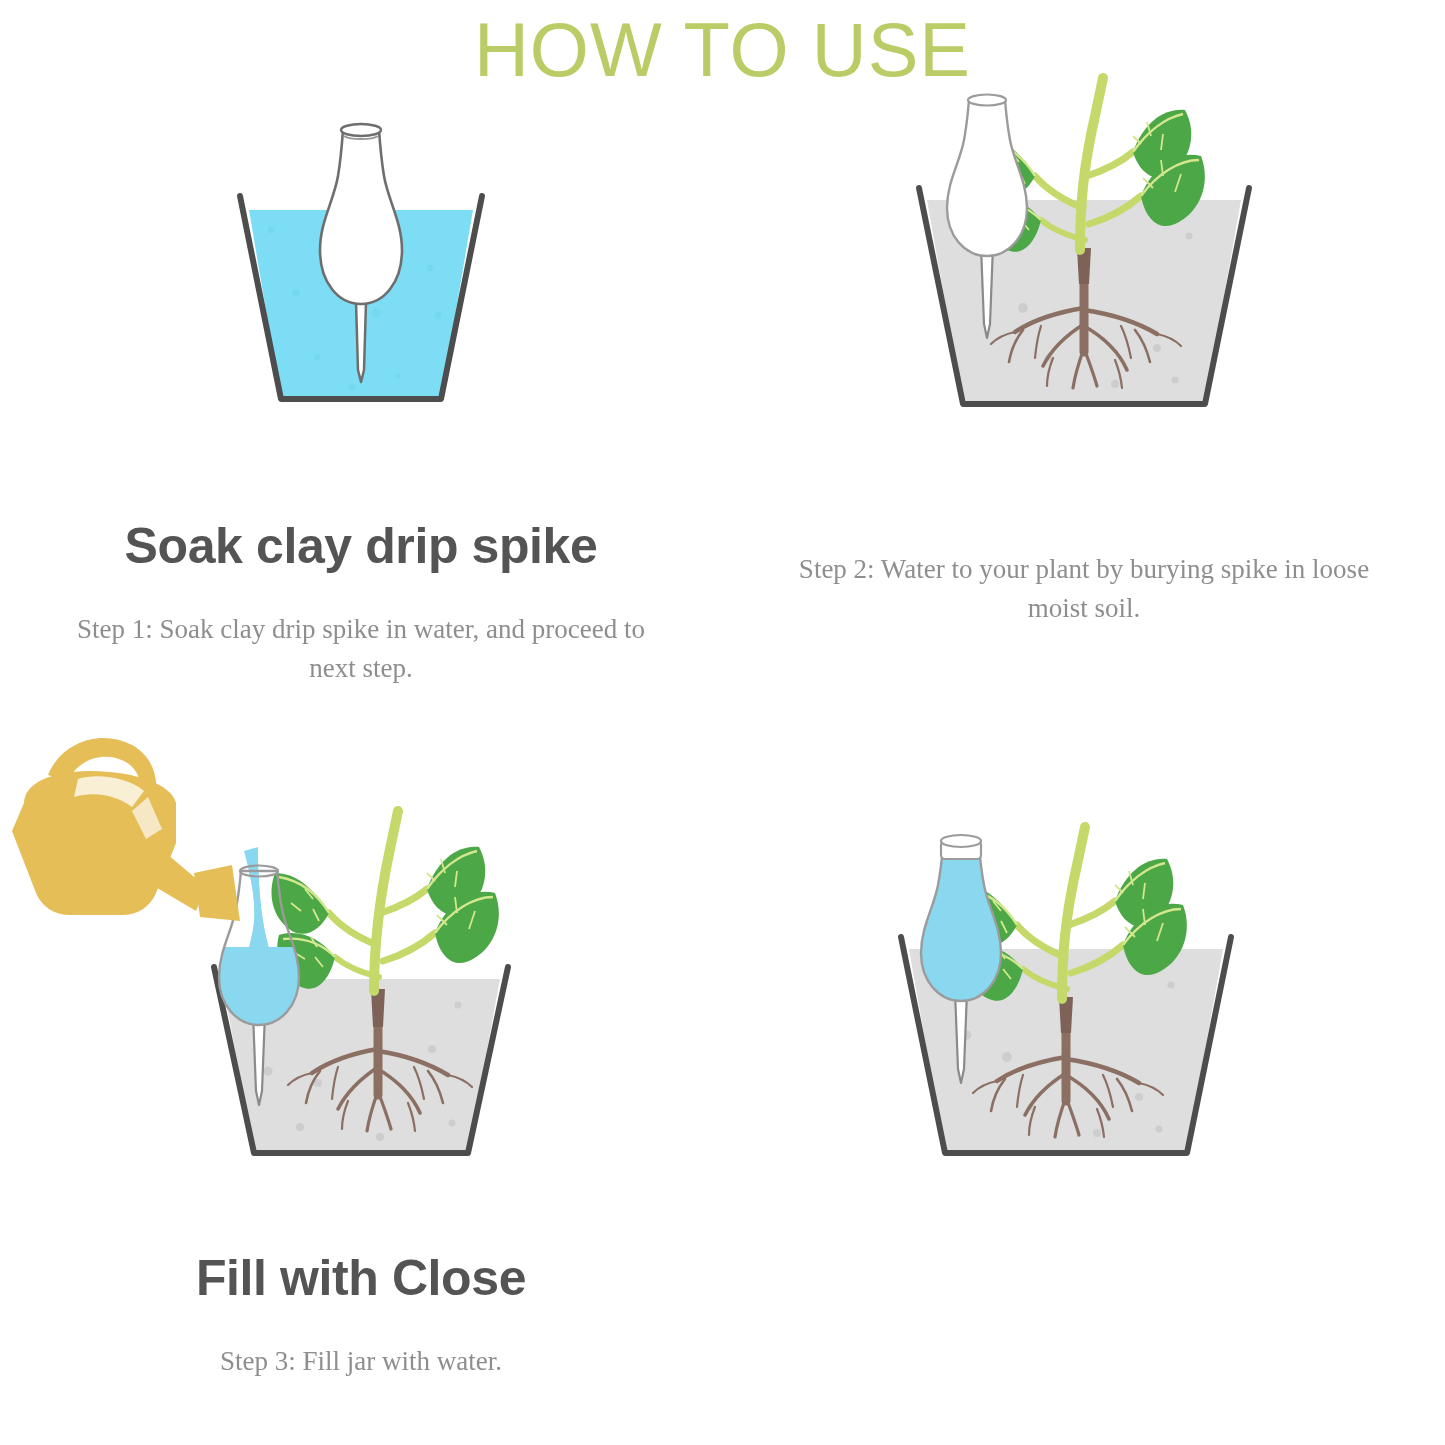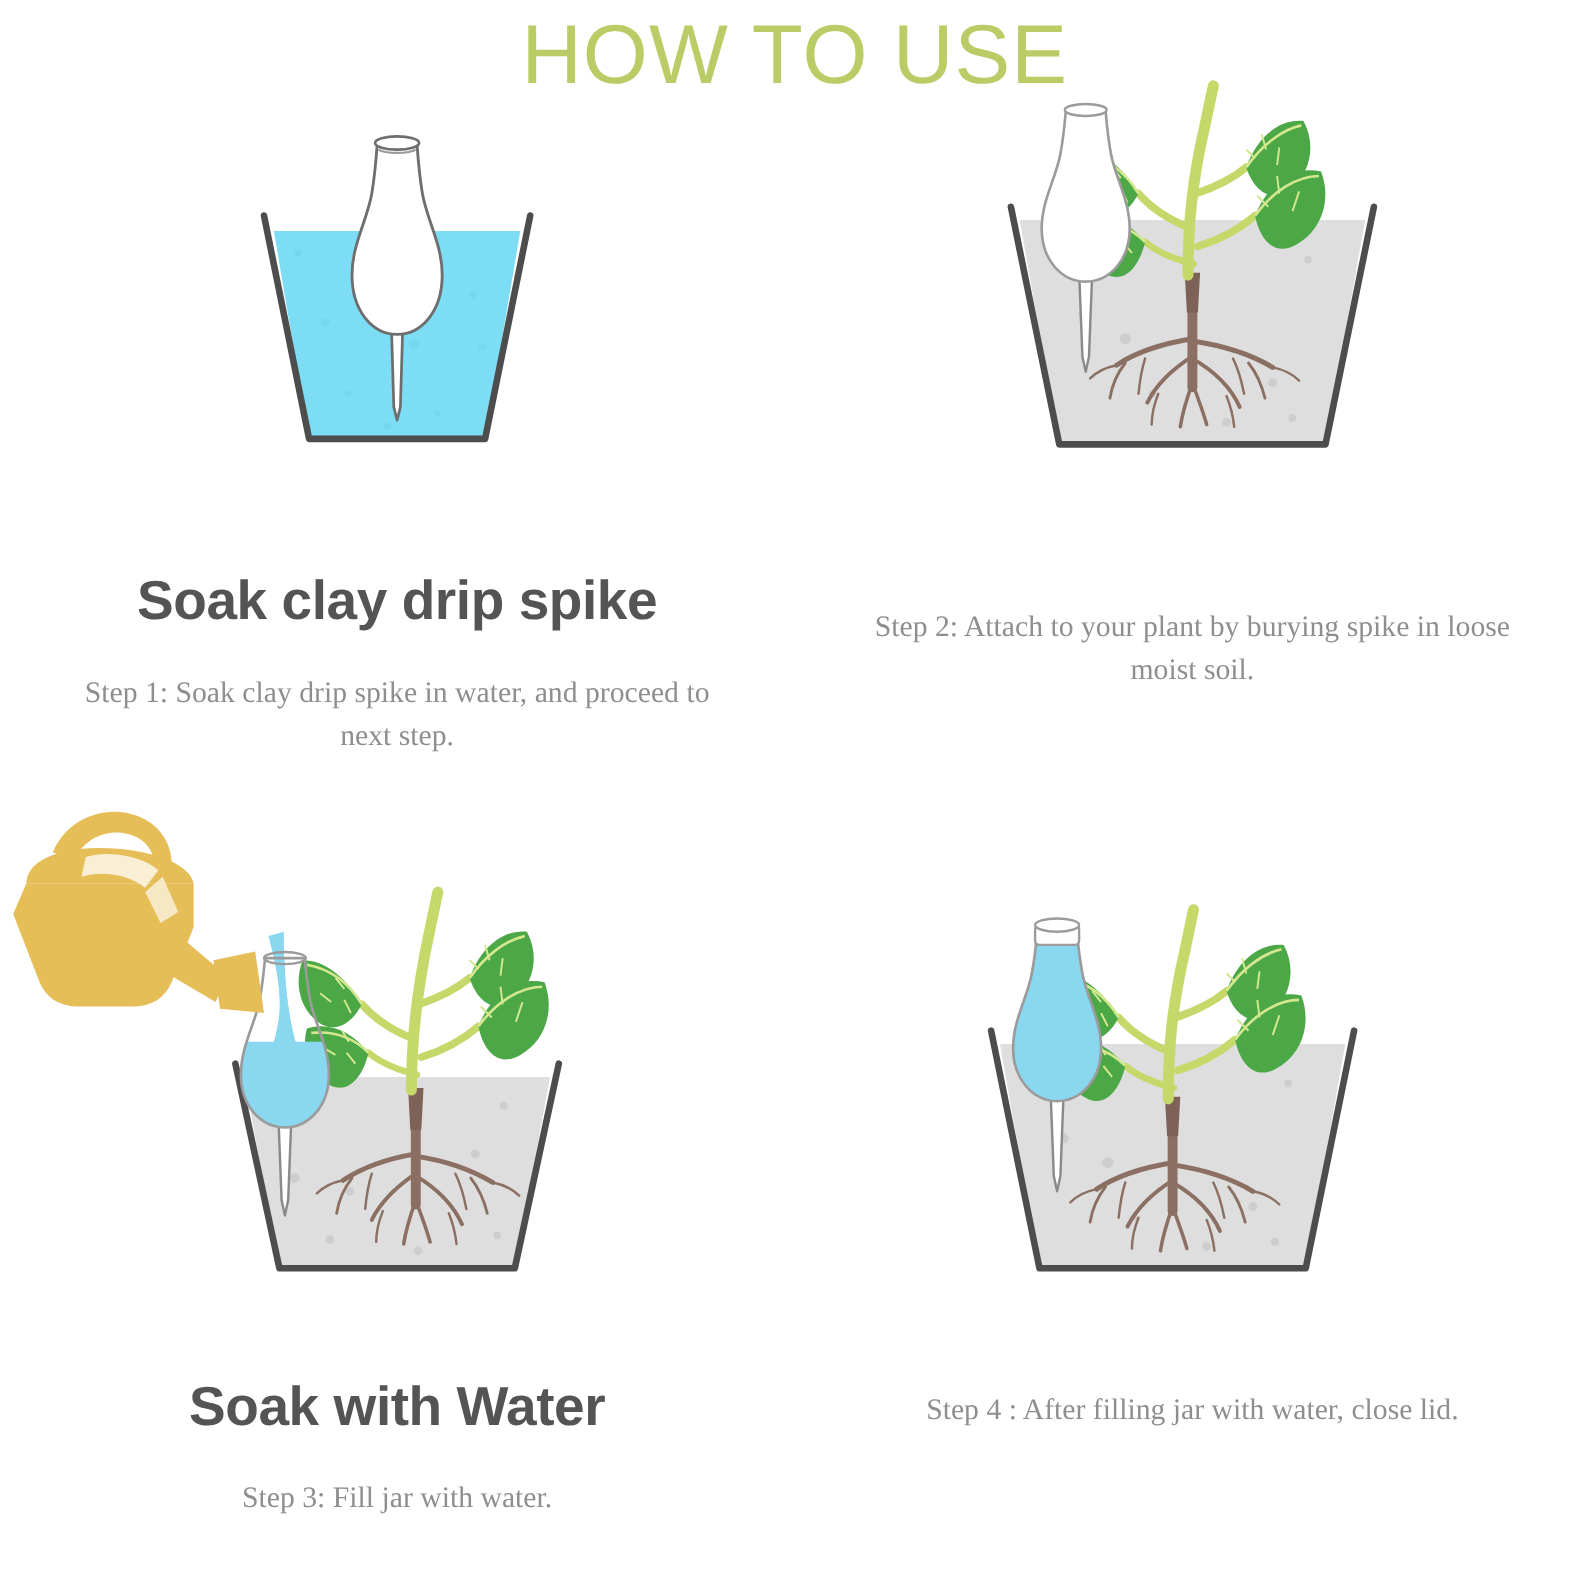--- a/index.html
+++ b/index.html
@@ -207,21 +207,21 @@
                  C237,104 224,124 224,150
                  C224,178 242,198 264,198
                  C286,198 304,178 304,150
                  C304,124 291,104 287,82
                  C284,66 282,42 282,42 Z" fill="#ffffff" stroke="#9b9b9b" stroke-width="2.4" stroke-linejoin="round"></path>
         <ellipse cx="264" cy="42" rx="19" ry="5.5" fill="#ffffff" stroke="#9b9b9b" stroke-width="2.2"></ellipse>
       </svg>
     </div>
 
     <div class="caption">
-      <div class="desc">Step 2: Attach to your plant by burying spike in loose moist soil.</div>
+      <div class="desc">Step 2: Water to your plant by burying spike in loose moist soil.</div>
     </div>
   </div>
 
   <div class="quad q3">
 
     <div class="art">
       <svg width="722" height="480" viewBox="0 0 722 480">
 
         <path d="M222,256 L500,256 L468,430 L254,430 Z" fill="#dedede"></path>
         <circle cx="254" cy="282" r="4" fill="#cdcdcd"></circle>
@@ -324,21 +324,21 @@
 
           <path d="M194,150 L232,142 L240,198 L200,194 Z"></path>
         </g>
 
         <path d="M78,56 C96,50 128,54 144,68 L132,84 C116,72 94,68 74,74 Z" fill="#ffffff" opacity=".75"></path>
         <path d="M132,88 L148,74 L162,106 L146,116 Z" fill="#ffffff" opacity=".65"></path>
       </svg>
     </div>
 
     <div class="caption">
-      <div class="heading">Soak with Water</div>
+      <div class="heading">Fill with Close</div>
       <div class="desc">Step 3: Fill jar with water.</div>
     </div>
   </div>
 
   <div class="quad q4">
 
     <div class="art">
       <svg width="722" height="460" viewBox="0 0 722 460">
 
         <path d="M186,196 L500,196 L464,400 L222,400 Z" fill="#dedede"></path>
@@ -419,17 +419,16 @@
                    C278,174 265,154 261,132
                    C258,116 256,94 256,94 Z" fill="none" stroke="#9b9b9b" stroke-width="2.4" stroke-linejoin="round"></path>
 
           <rect x="218" y="88" width="40" height="18" rx="4" fill="#ffffff" stroke="#9b9b9b" stroke-width="2.2"></rect>
           <ellipse cx="238" cy="88" rx="20" ry="6" fill="#ffffff" stroke="#9b9b9b" stroke-width="2.2"></ellipse>
         </g>
       </svg>
     </div>
 
     <div class="caption">
-      <div class="desc">Step 4 : After filling jar with water, close lid.</div>
     </div>
   </div>
 
 </div>
 
 </body></html>

